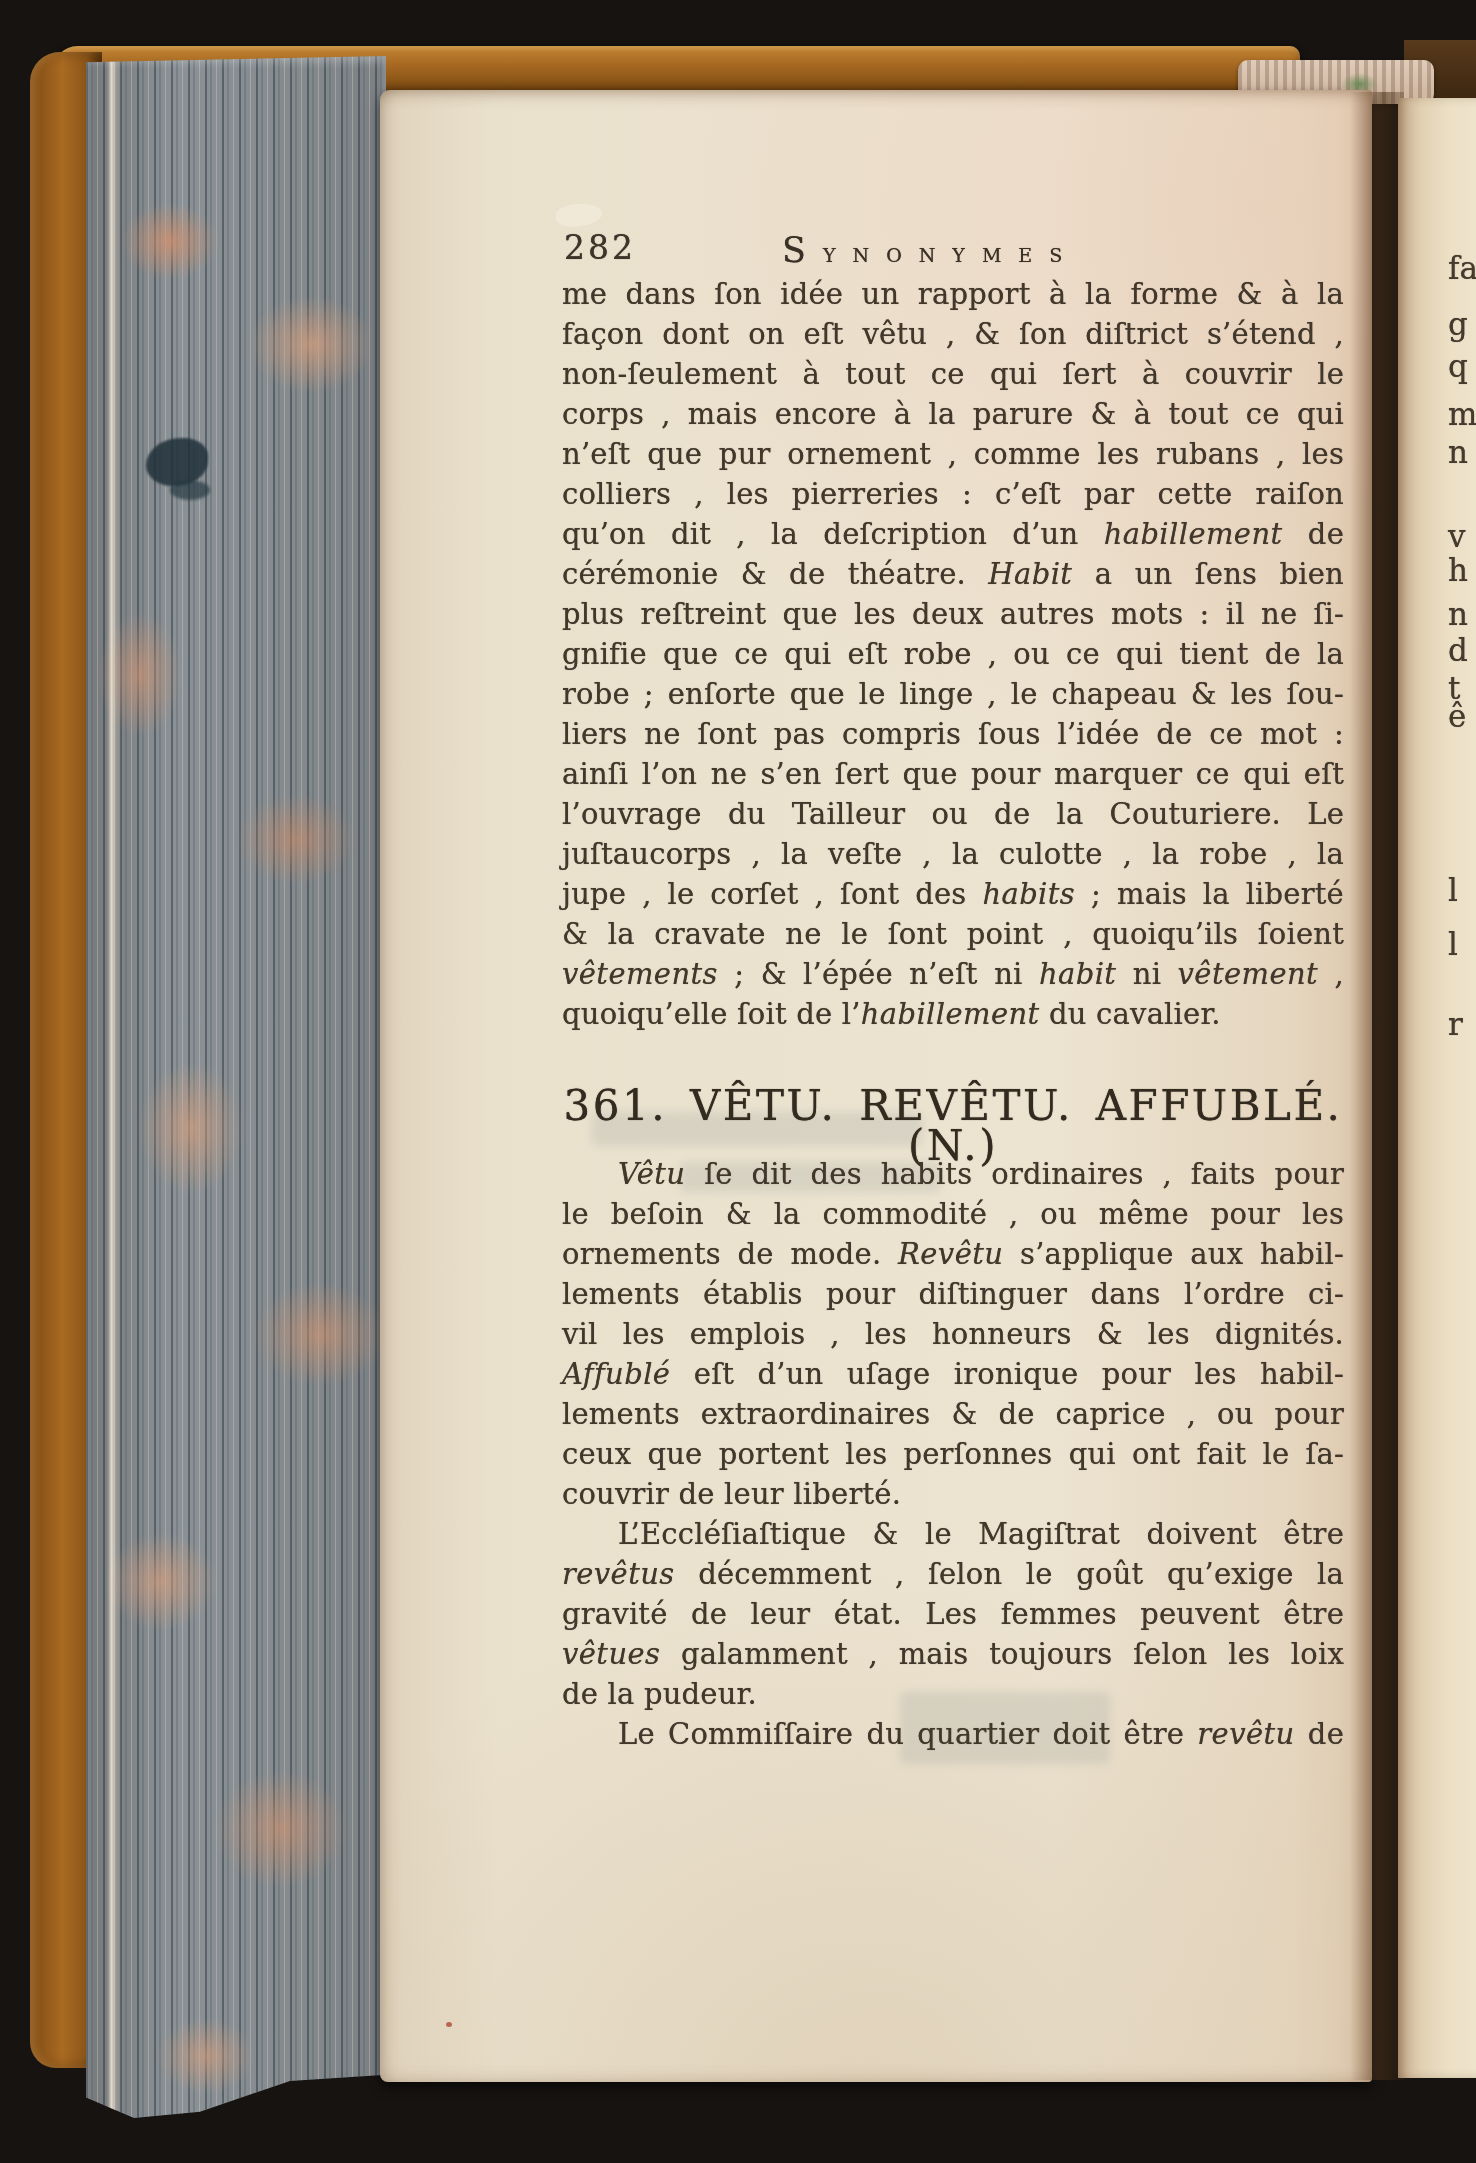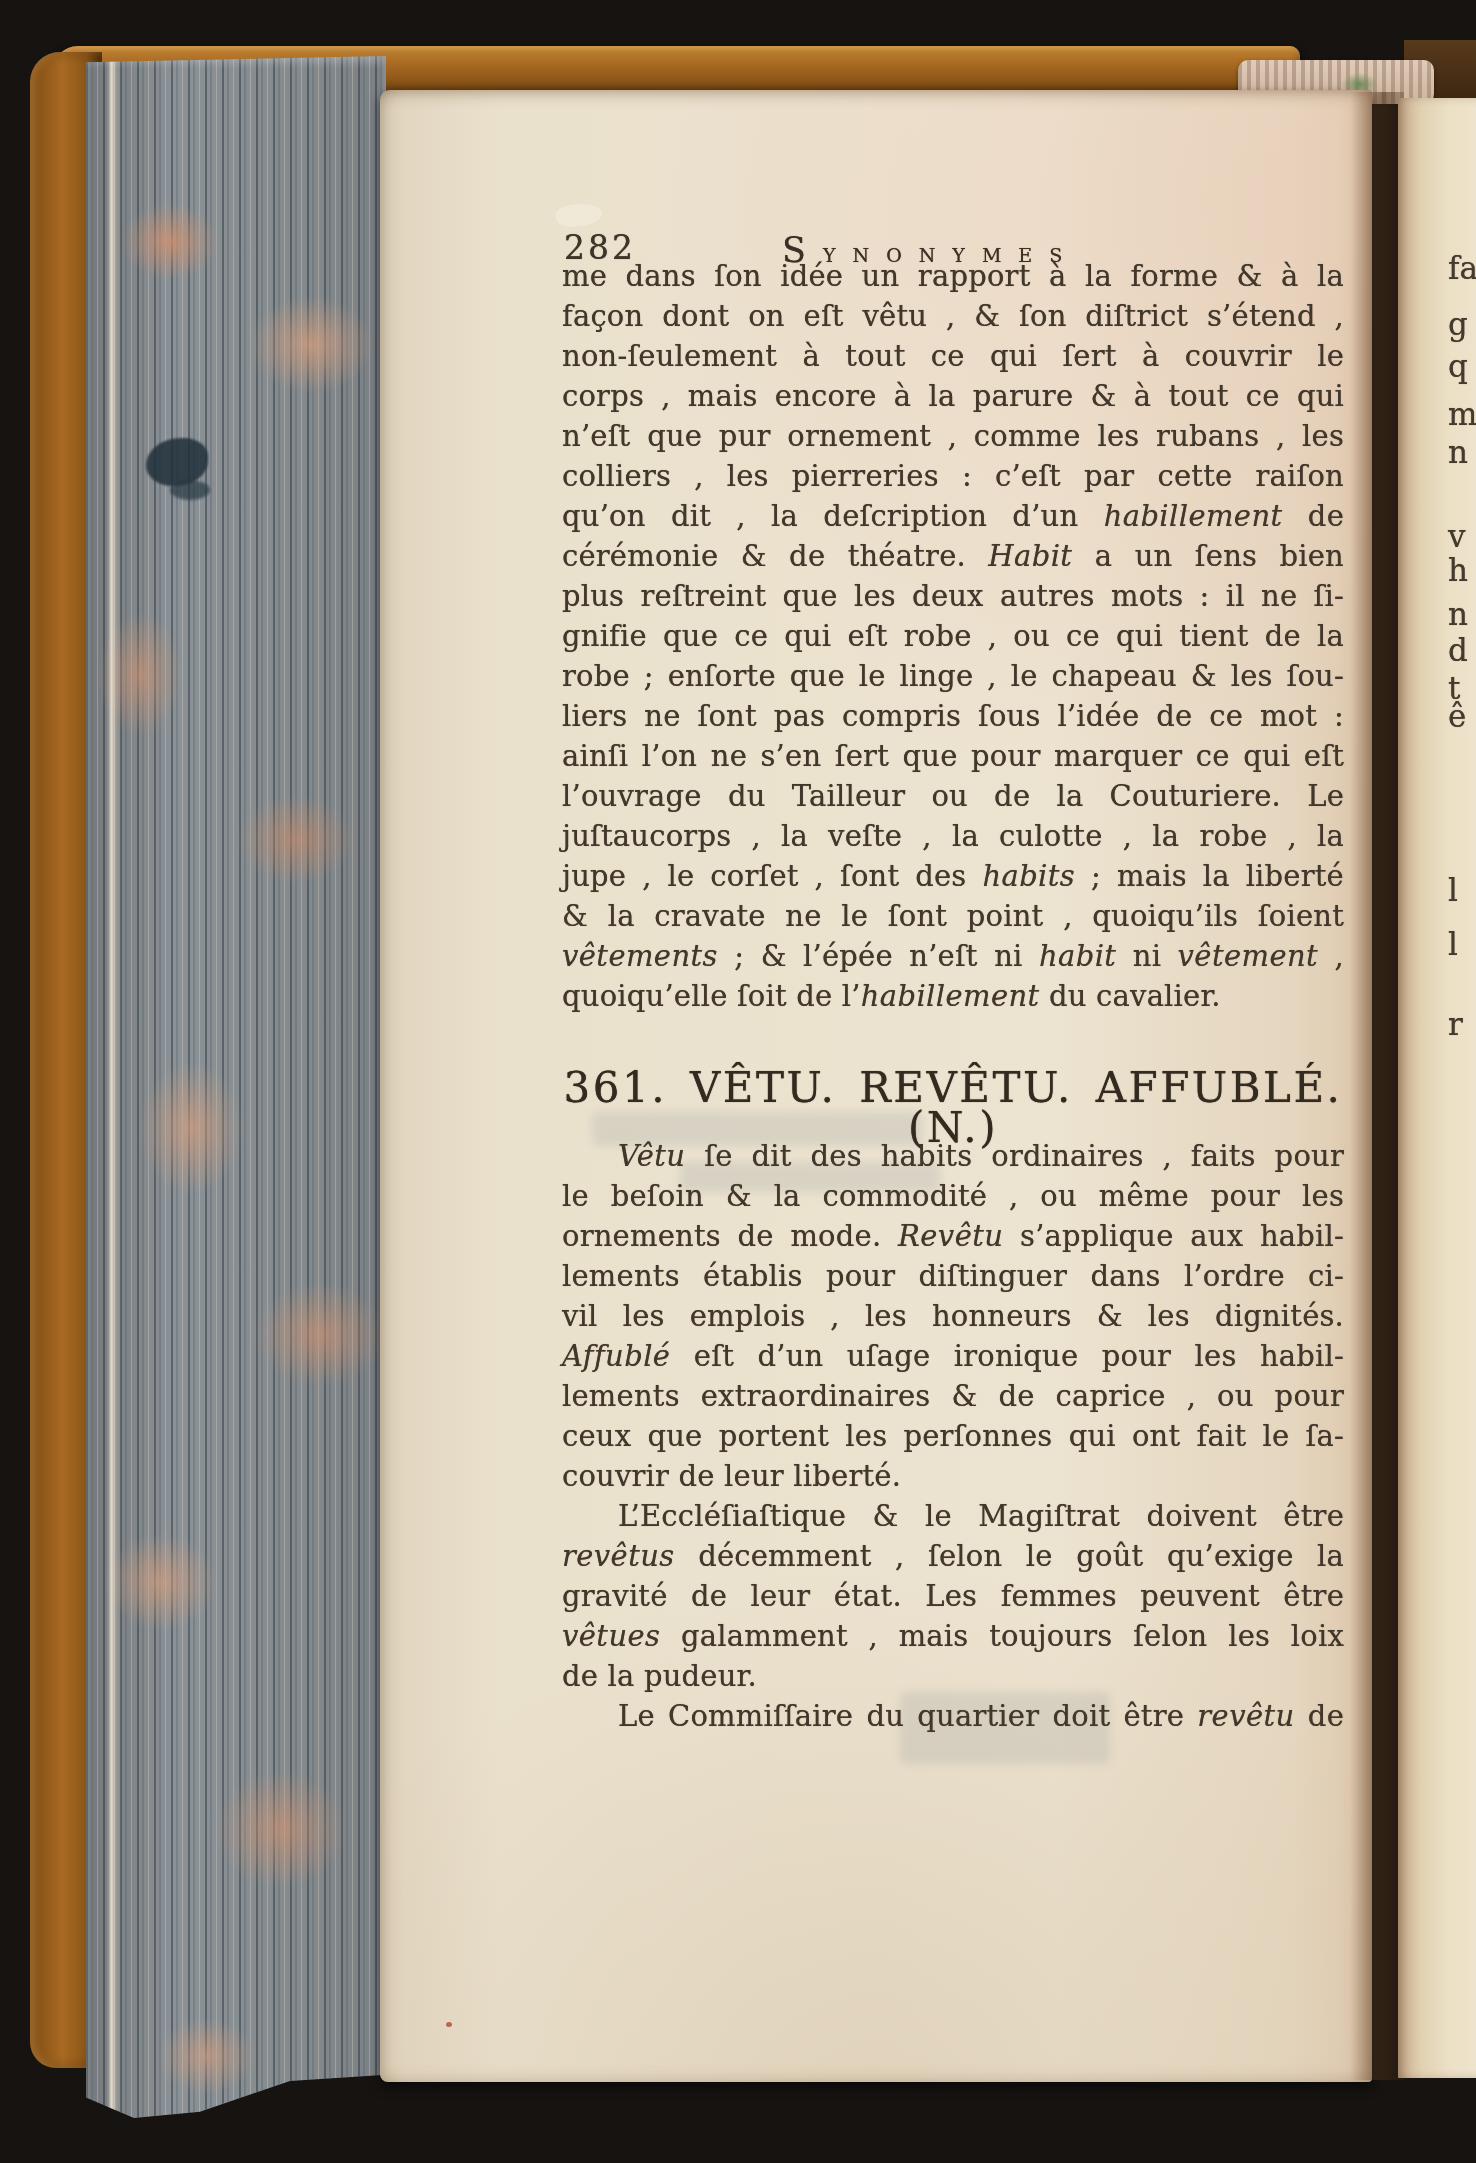--- a/index.html
+++ b/index.html
@@ -69,21 +69,21 @@
   .ghost{position:absolute;background:rgba(96,112,122,.13);filter:blur(4px);border-radius:6px;}
 
   
   .pagehead{position:absolute;left:182px;top:134px;width:782px;height:46px;color:#3e342a;}
   .pagenum{position:absolute;left:2px;top:4px;font-size:33px;letter-spacing:3px;
     text-shadow:0 0 .8px rgba(62,52,42,.9);}
   .runtitle{position:absolute;left:220px;top:6px;font-size:19px;letter-spacing:17px;
     color:#3a3026;text-shadow:0 0 .7px rgba(58,48,38,.85);}
   .runtitle::first-letter{font-size:35px;}
 
-  .textcol{position:absolute;left:182px;top:166px;width:782px;color:#42372b;
+  .textcol{position:absolute;left:182px;top:184px;width:782px;color:#42372b;
     font-size:29px;line-height:40px;}
   .line{text-align:justify;text-align-last:justify;letter-spacing:.2px;
     text-shadow:0 0 .7px rgba(66,55,42,.8);}
   .line.noj{text-align-last:left;}
   .line.ind{padding-left:56px;}
   .line i{font-style:italic;letter-spacing:.4px;}
 
   .heading{margin-top:52px;height:46px;font-size:42px;text-align:center;
     letter-spacing:2.5px;word-spacing:7px;color:#342b20;
     text-shadow:0 0 .9px rgba(52,43,32,.95);}

